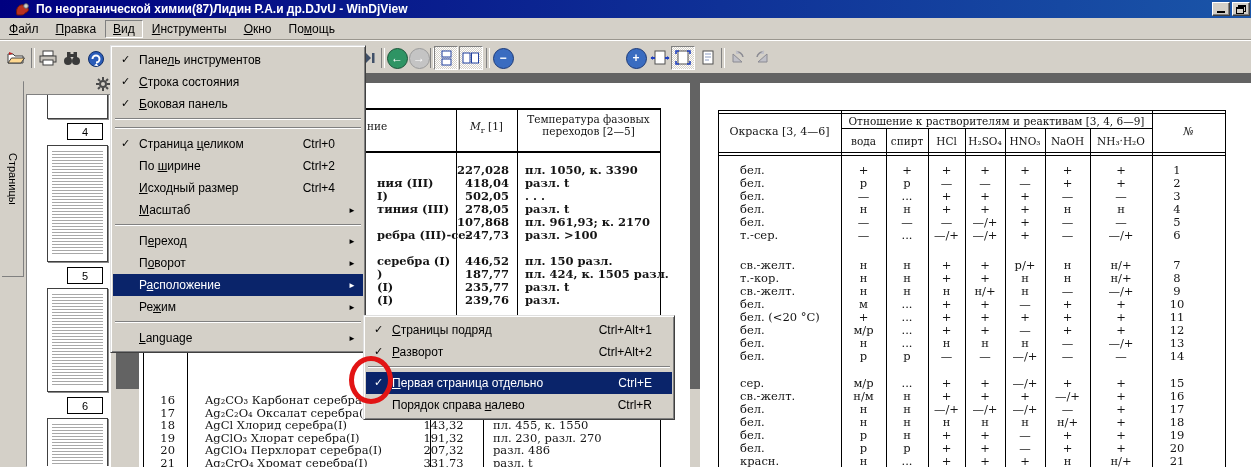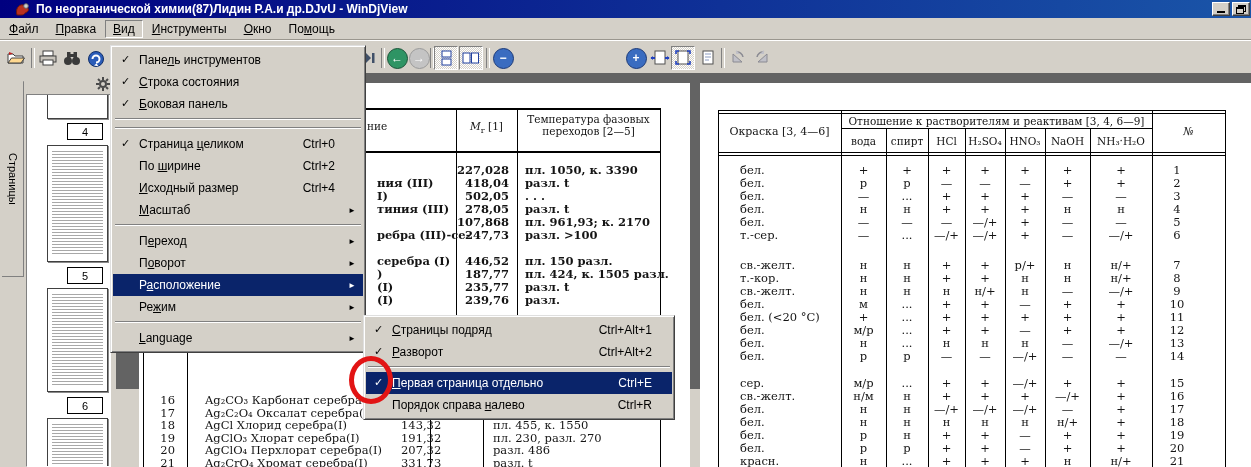--- a/index.html
+++ b/index.html
@@ -40,21 +40,21 @@
   .pageL{left:23px;top:10px;width:551px;height:384px;}
   .pageR{left:584px;top:10px;width:551px;height:384px;}
   .hline,.vline{position:absolute;background:#000;}
   .pgtxt{position:absolute;white-space:nowrap;font-size:11px;}
   
   .lhost{position:absolute;left:0;width:100%;}
   .lrow{position:relative;height:13px;font-size:11.5px;font-weight:bold;}
   .brow{position:relative;height:12.5px;font-size:11.5px;}
   .lrow span,.brow span{position:absolute;white-space:nowrap;}
   .tn{left:226px;padding-left:12px;} .tm{left:300px;width:70px;text-align:right;} .tt{left:386px;}
-  .bn{left:8px;width:28px;text-align:right;} .bf{left:66px;} .bm{left:262px;width:69px;text-align:left;} .bt{left:354px;}
+  .bn{left:8px;width:28px;text-align:right;} .bf{left:66px;} .bm{left:270px;width:69px;text-align:center;} .bt{left:354px;}
   
   .rrow{position:relative;height:13px;font-size:11.5px;}
   .rrow span{position:absolute;white-space:nowrap;}
   .rc{left:40px;}
   .s0{left:141px;width:45px;text-align:center;} .s1{left:186px;width:42px;text-align:center;}
   .s2{left:228px;width:37px;text-align:center;} .s3{left:265px;width:40px;text-align:center;}
   .s4{left:305px;width:40px;text-align:center;} .s5{left:345px;width:45px;text-align:center;}
   .s6{left:390px;width:62px;text-align:center;} .rn{left:452px;width:50px;text-align:center;}
   .hdr{position:absolute;text-align:center;font-size:10.5px;white-space:nowrap;}
   .hdrb{font-weight:normal;}

